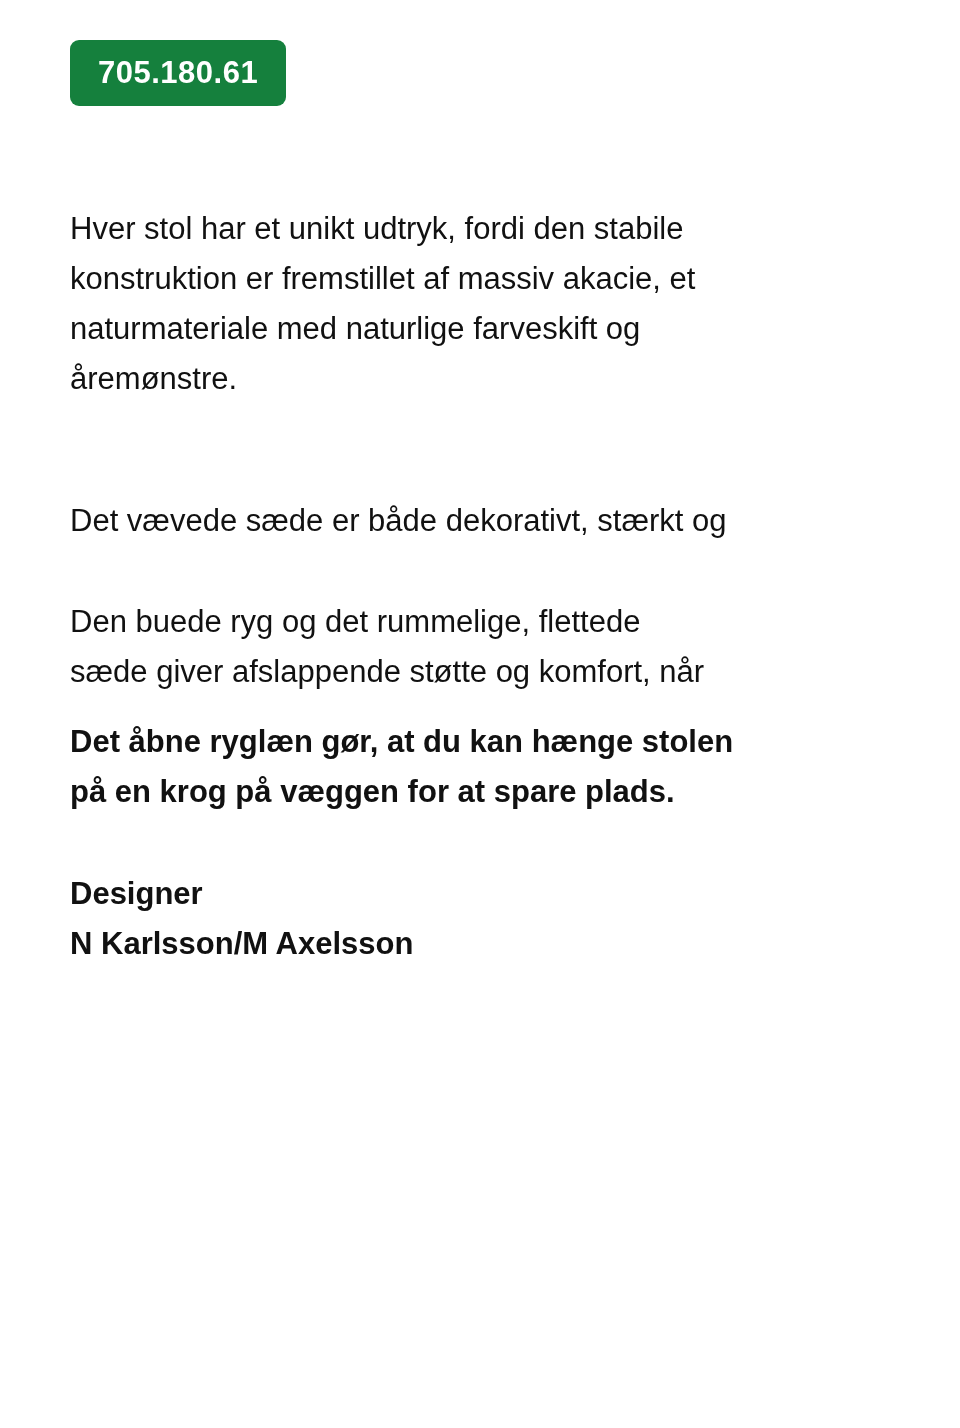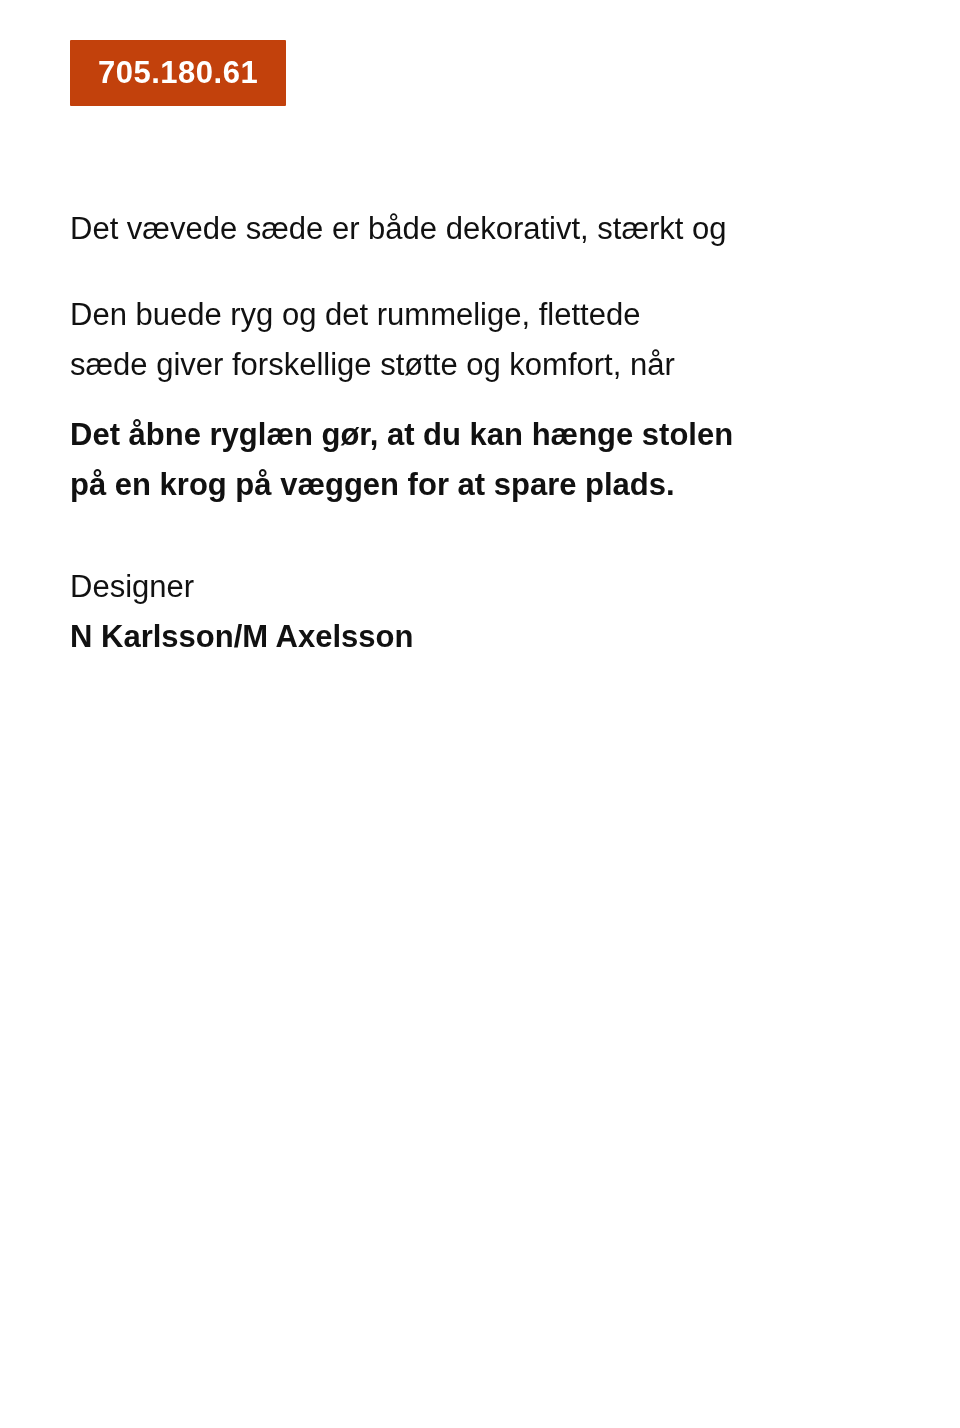--- a/index.html
+++ b/index.html
@@ -10,68 +10,74 @@
     color: #111111;
   }
   .page {
     width: 960px;
     min-height: 1428px;
     background: #ffffff;
     padding: 40px 66px 0 70px;
   }
   .badge {
     display: inline-block;
-    background: #c2410c;
+    background: #15803d;
     color: #ffffff;
     font-size: 31px;
     font-weight: 700;
     height: 66px;
     line-height: 66px;
     padding: 0 28px;
-    border-radius: 1px;
+    border-radius: 9px;
     letter-spacing: 0.5px;
     margin-bottom: 98px;
   }
   .para {
     font-size: 31px;
     line-height: 50px;
     color: #111111;
     font-weight: 400;
   }
   .para .line { white-space: nowrap; }
   .p1 { margin-bottom: 92px; }
-  .p2 { margin-bottom: 36px; }
+  .p2 { margin-bottom: 51px; }
   .p3 { margin-bottom: 20px; }
   .p4 { margin-bottom: 52px; font-weight: bold; }
   .p5 { margin-bottom: 90px; }
   .designer-section {
     font-size: 31px;
     line-height: 50px;
     color: #111111;
   }
-  .designer-heading { font-weight: 400; }
+  .designer-heading { font-weight: 700; }
   .designer-name { font-weight: 700; }
 </style>
 </head>
 <body>
 
 <div class="page">
 
   <div class="badge">
     <span>705.180.61</span>
   </div>
 
+  <div class="para p1">
+    <div class="line">Hver stol har et unikt udtryk, fordi den stabile</div>
+    <div class="line">konstruktion er fremstillet af massiv akacie, et</div>
+    <div class="line">naturmateriale med naturlige farveskift og</div>
+    <div class="line">åremønstre.</div>
+  </div>
 
   <div class="para p2">
     <div class="line">Det vævede sæde er både dekorativt, stærkt og</div>
   </div>
 
   <div class="para p3">
     <div class="line">Den buede ryg og det rummelige, flettede</div>
-    <div class="line">sæde giver forskellige støtte og komfort, når</div>
+    <div class="line">sæde giver afslappende støtte og komfort, når</div>
   </div>
 
   <div class="para p4">
     <div class="line">Det åbne ryglæn gør, at du kan hænge stolen</div>
     <div class="line">på en krog på væggen for at spare plads.</div>
   </div>
 
 
   <div class="designer-section">
     <div class="designer-heading">Designer</div>

